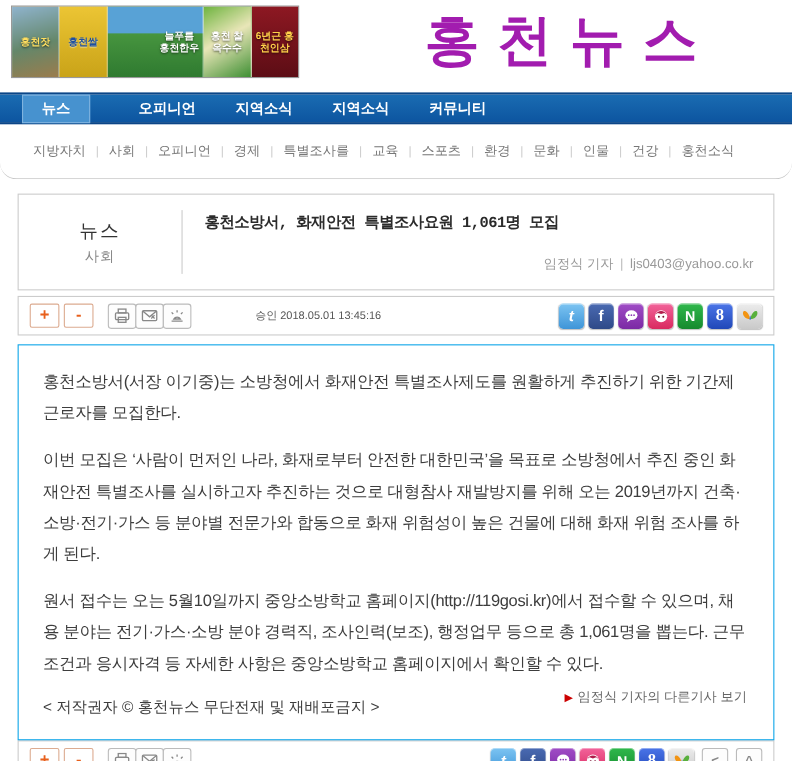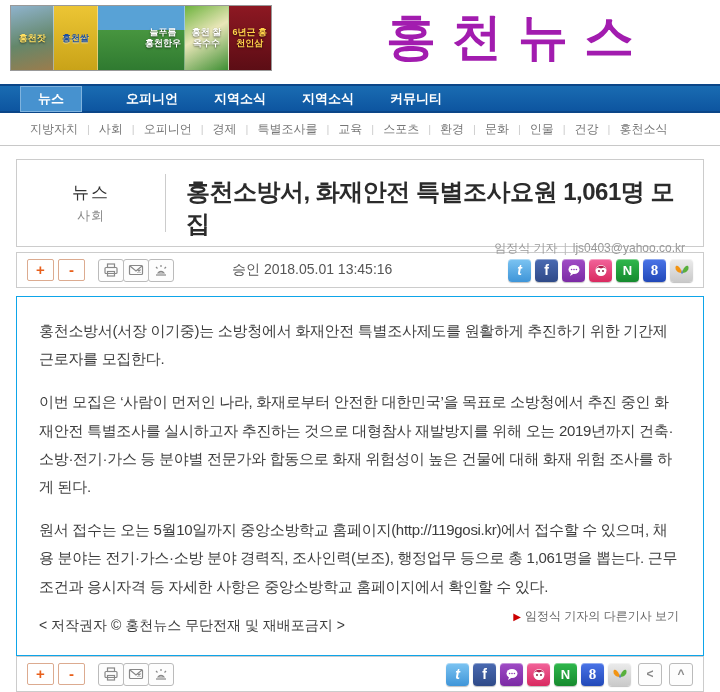--- a/index.html
+++ b/index.html
@@ -24,44 +24,44 @@
   .logo { position:absolute; right:22px; top:6px; width:360px; height:62px;
     display:flex; align-items:center; justify-content:center;
     font-size:50px; font-weight:bold; letter-spacing:16px; color:#a21caf; }
   
   .navbar { height:29px; background:linear-gradient(#1a6cb2,#0d55a0);
     border-top:2px solid #0b4688; border-bottom:2px solid #0b4688;
     display:flex; align-items:center; padding-left:20px; }
   .tab { color:#fff; font-size:13px; font-weight:bold; padding:3px 0; width:88px; text-align:center; cursor:pointer; }
   .tab.active { background:#4792cf; border:1px solid #7fb3de; width:62px; margin-right:26px; }
   
-  .subnav { height:33px; display:flex; align-items:center; padding-left:30px;
-    border-bottom:1px solid #c8c8c8; }
+  .subnav { height:50px; display:flex; align-items:center; padding-left:30px;
+    border-bottom:1px solid #c8c8c8;border-radius:15px; }
   .subnav-item { font-size:12px; color:#777; cursor:pointer; }
   .subnav-sep { color:#ccc; font-size:11px; margin:0 9px; }
   
   .content { width:688px; margin:0 auto; }
   .head-box { margin-top:13px; border:1px solid #ccc; height:88px; display:flex; }
   .head-cat { width:148px; display:flex; flex-direction:column; align-items:center; justify-content:center; }
   .head-cat .cat-main { font-size:17px; color:#333; letter-spacing:2px; }
   .head-cat .cat-sub { font-size:13px; color:#888; margin-top:3px; letter-spacing:1px; }
   .head-divider { width:1px; background:#ccc; margin:14px 0; }
   .head-main { flex:1; padding:16px 18px 10px 20px; display:flex; flex-direction:column; justify-content:space-between; }
-  .art-title { font-size:24px; font-weight:bold; color:#2b2b2b; letter-spacing:-0.5px; }
+  .art-title { font-size:14px; font-weight:bold; color:#2b2b2b; letter-spacing:-0.5px;font-family:Liberation Mono, monospace; }
   .byline { text-align:right; font-size:12px; color:#999; padding-bottom:4px; }
   .byline .sep { margin:0 6px; color:#bbb; }
   
   .toolbar { margin-top:5px; border:1px solid #ccc; height:36px; display:flex; align-items:center; padding:0 10px; background:#fff; }
   .tb-left { display:flex; align-items:center; gap:4px; }
   .btn-font { width:27px; height:22px; border:1px solid #dcab90; background:#fff; color:#e8601c;
     font-weight:bold; font-size:15px; line-height:19px; text-align:center; cursor:pointer; border-radius:2px; }
   .btn-group { display:flex; margin-left:10px; }
   .btn-ico { width:26px; height:23px; border:1px solid #bbb; background:#fdfdfd; border-radius:3px;
     display:flex; align-items:center; justify-content:center; cursor:pointer; margin-left:-1px; }
-  .approved { font-size:14px; color:#555; margin-left:58px; }
+  .approved { font-size:10px; color:#555; margin-left:58px; }
   .tb-right { margin-left:auto; display:flex; align-items:center; gap:4px; }
   .sns { width:23px; height:23px; border-radius:4px; display:flex; align-items:center; justify-content:center;
     color:#fff; font-weight:bold; font-size:14px; cursor:pointer; box-shadow:inset 0 1px 0 rgba(255,255,255,.4), 0 1px 1px rgba(0,0,0,.25); }
   .s-twitter { background:linear-gradient(#7cc4f2,#3f95d8); font-style:italic; }
   .s-facebook { background:linear-gradient(#4a6ab2,#2f4a88); }
   .s-kakaostory { background:linear-gradient(#a04cc6,#7b2aa4); }
   .s-yozm { background:linear-gradient(#f2639a,#d92a60); }
   .s-naver { background:linear-gradient(#2fb84c,#168a2e); font-size:13px; }
   .s-google { background:linear-gradient(#4a74e8,#2148b8); font-family:"Liberation Serif",serif; font-size:15px; }
   .s-msn { background:linear-gradient(#ececec,#c9c9c9); }

